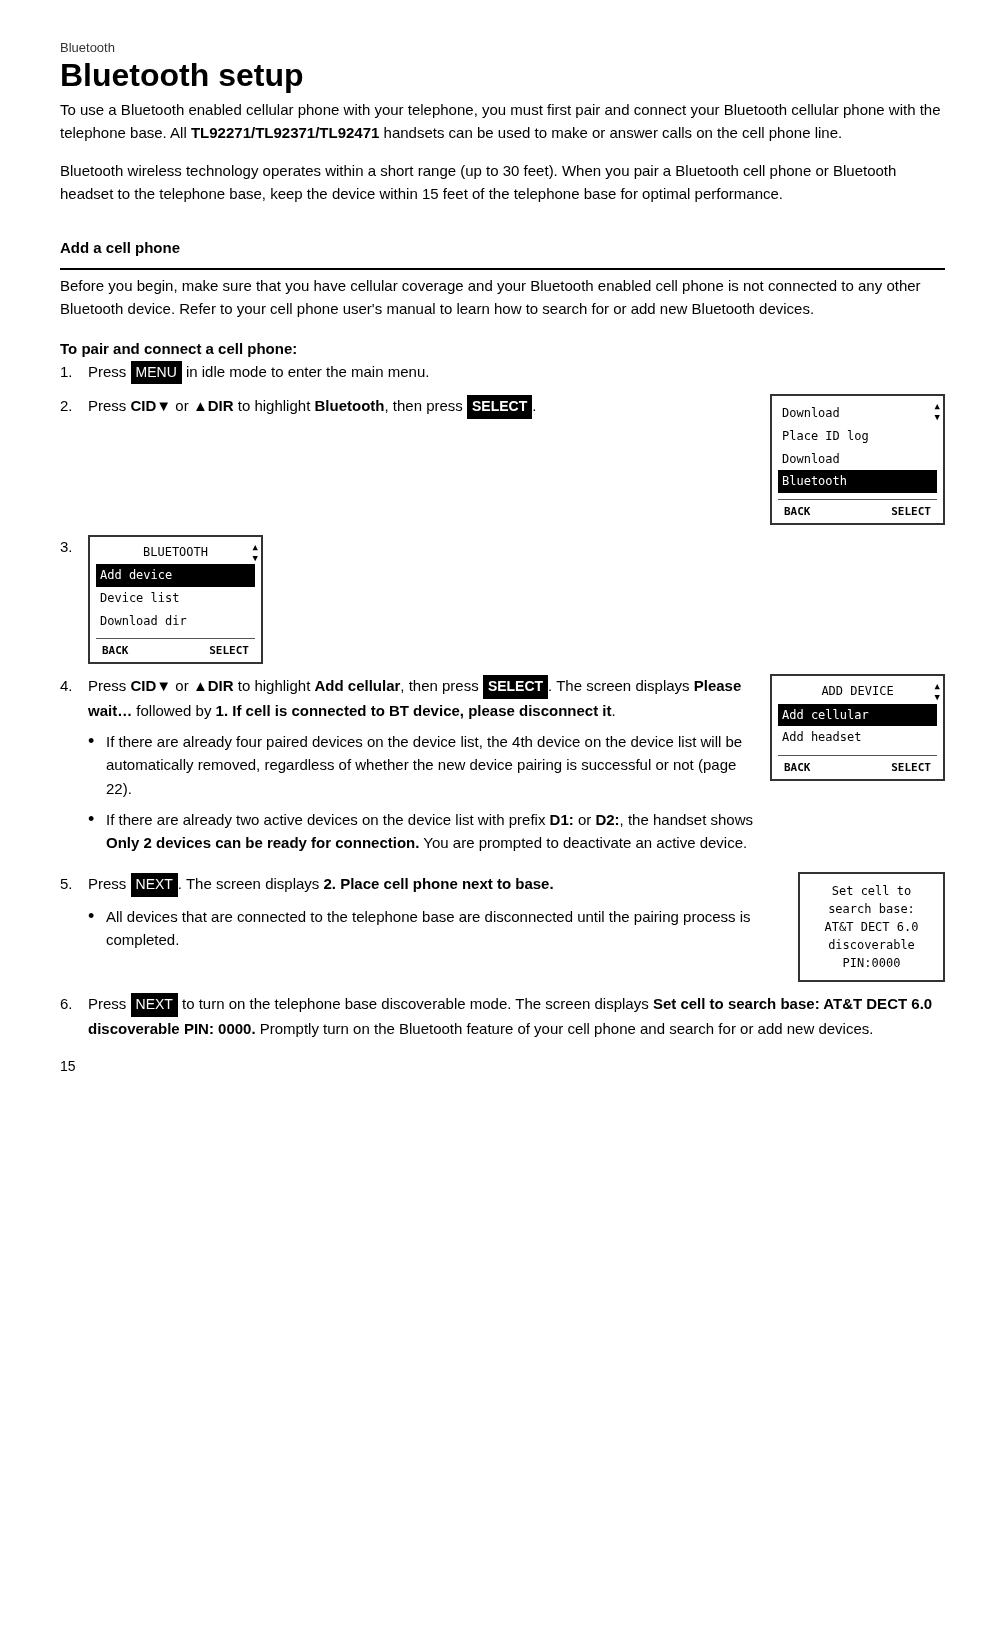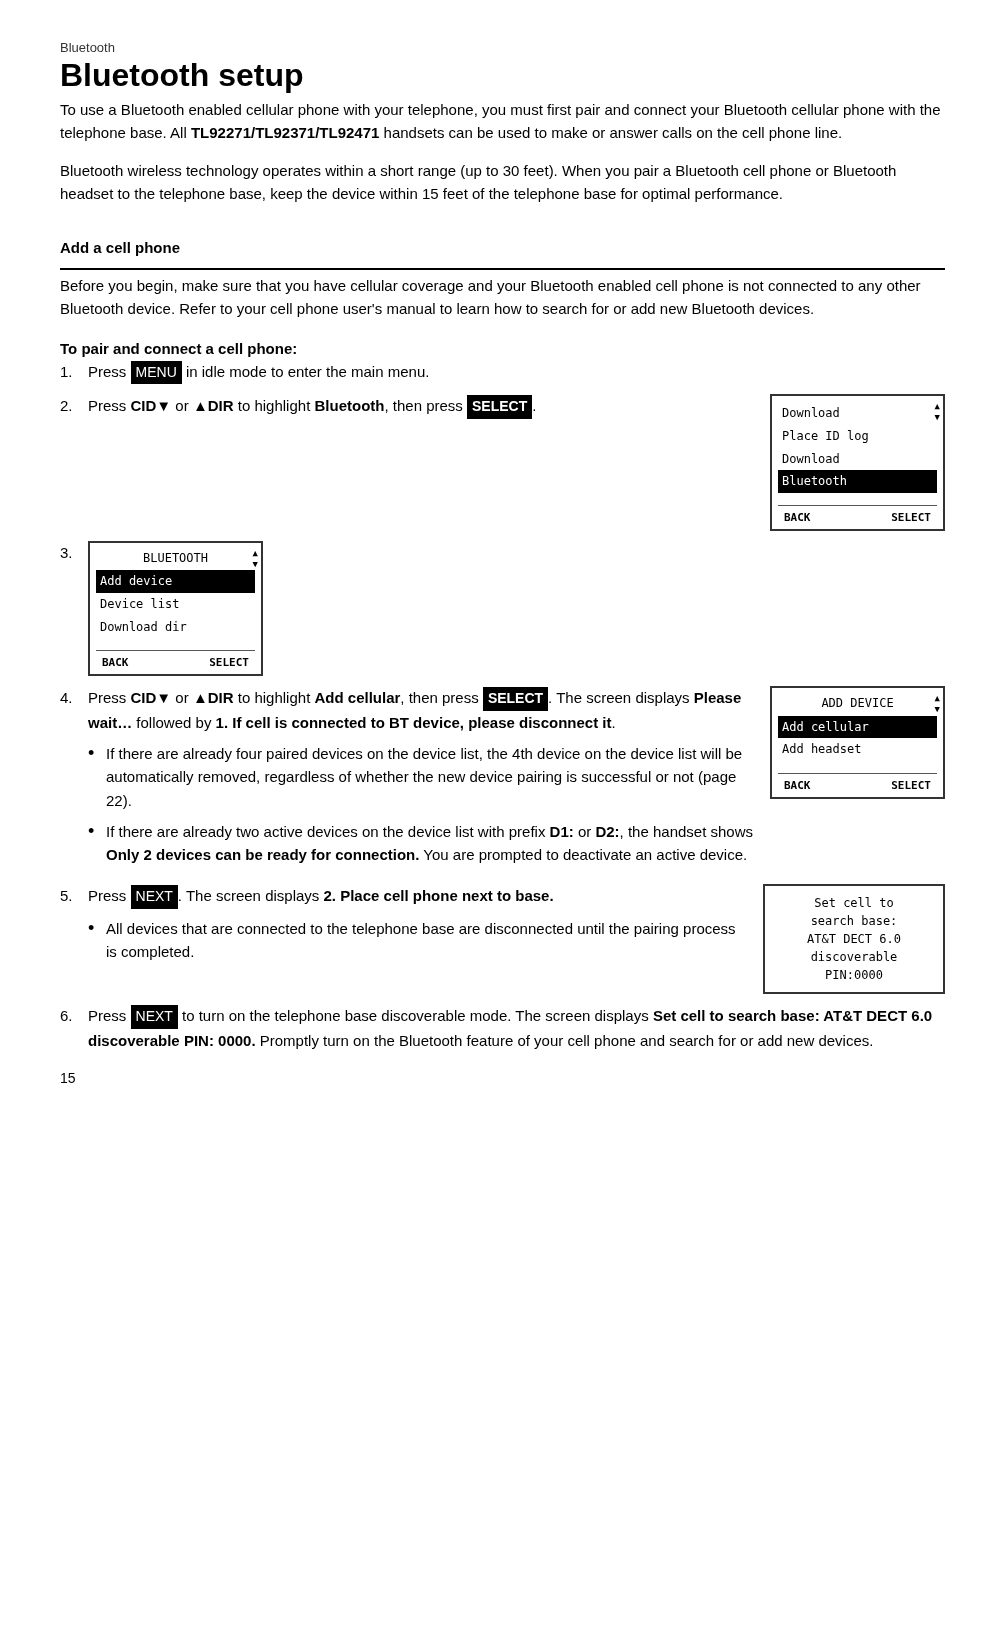--- a/index.html
+++ b/index.html
@@ -135,41 +135,41 @@
       white-space: nowrap;
     }
     .screen-item.highlighted {
       background: #000;
       color: #fff;
     }
     .screen-buttons {
       display: flex;
       justify-content: space-between;
       border-top: 1px solid #555;
-      margin-top: 12px;
+      margin-top: 6px;
       padding: 3px 6px;
       font-family: monospace;
       font-size: 11px;
       font-weight: bold;
     }
     .screen-title {
       text-align: center;
       font-family: monospace;
       font-size: 12px;
       margin-bottom: 3px;
     }
     .page-num {
       text-align: left;
       margin-top: 18px;
       font-size: 14px;
     }
     .pin-screen {
       border: 2px solid #333;
       background: #fff;
-      width: 182px;
+      width: 147px;
       font-family: monospace;
       font-size: 12px;
       padding: 8px 8px 0 8px;
       flex-shrink: 0;
     }
     .pin-screen-text {
       text-align: center;
       font-family: monospace;
       font-size: 12px;
       line-height: 1.5;

